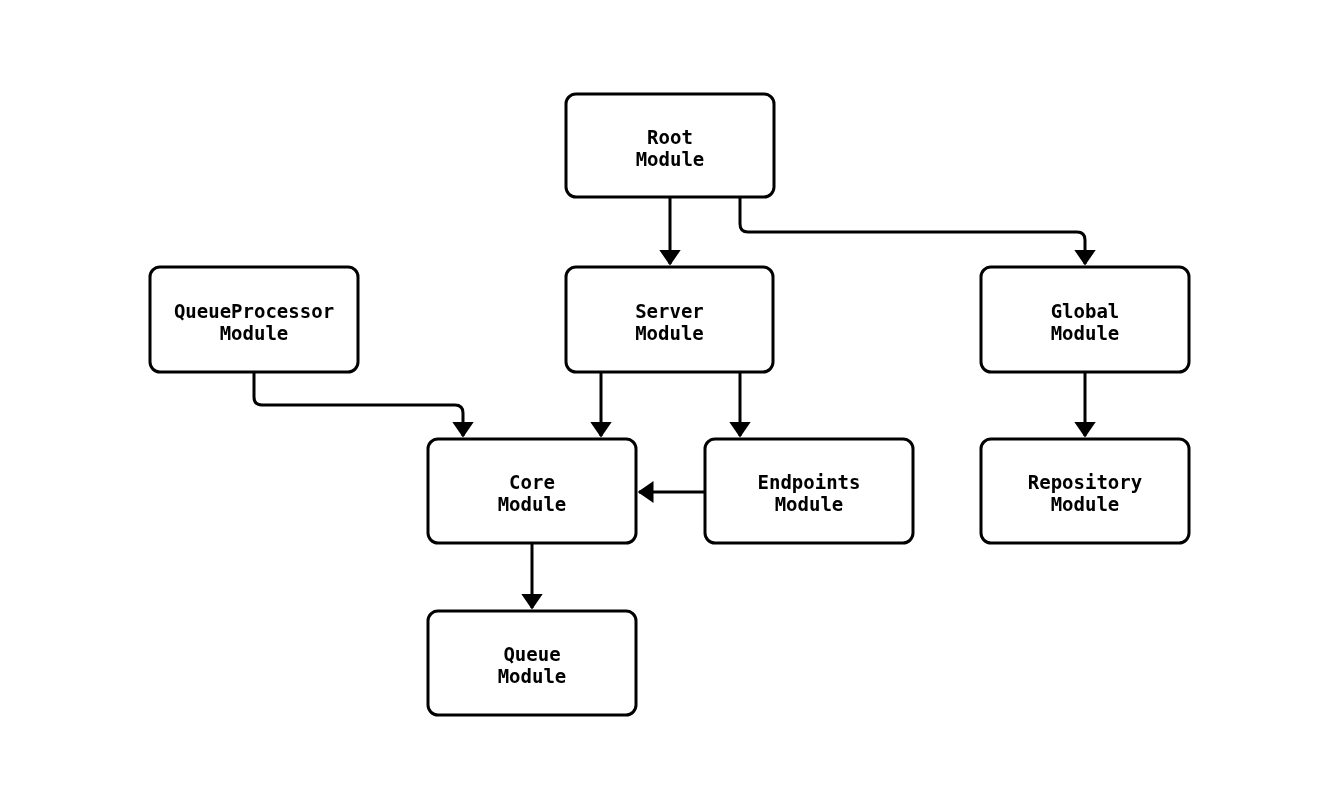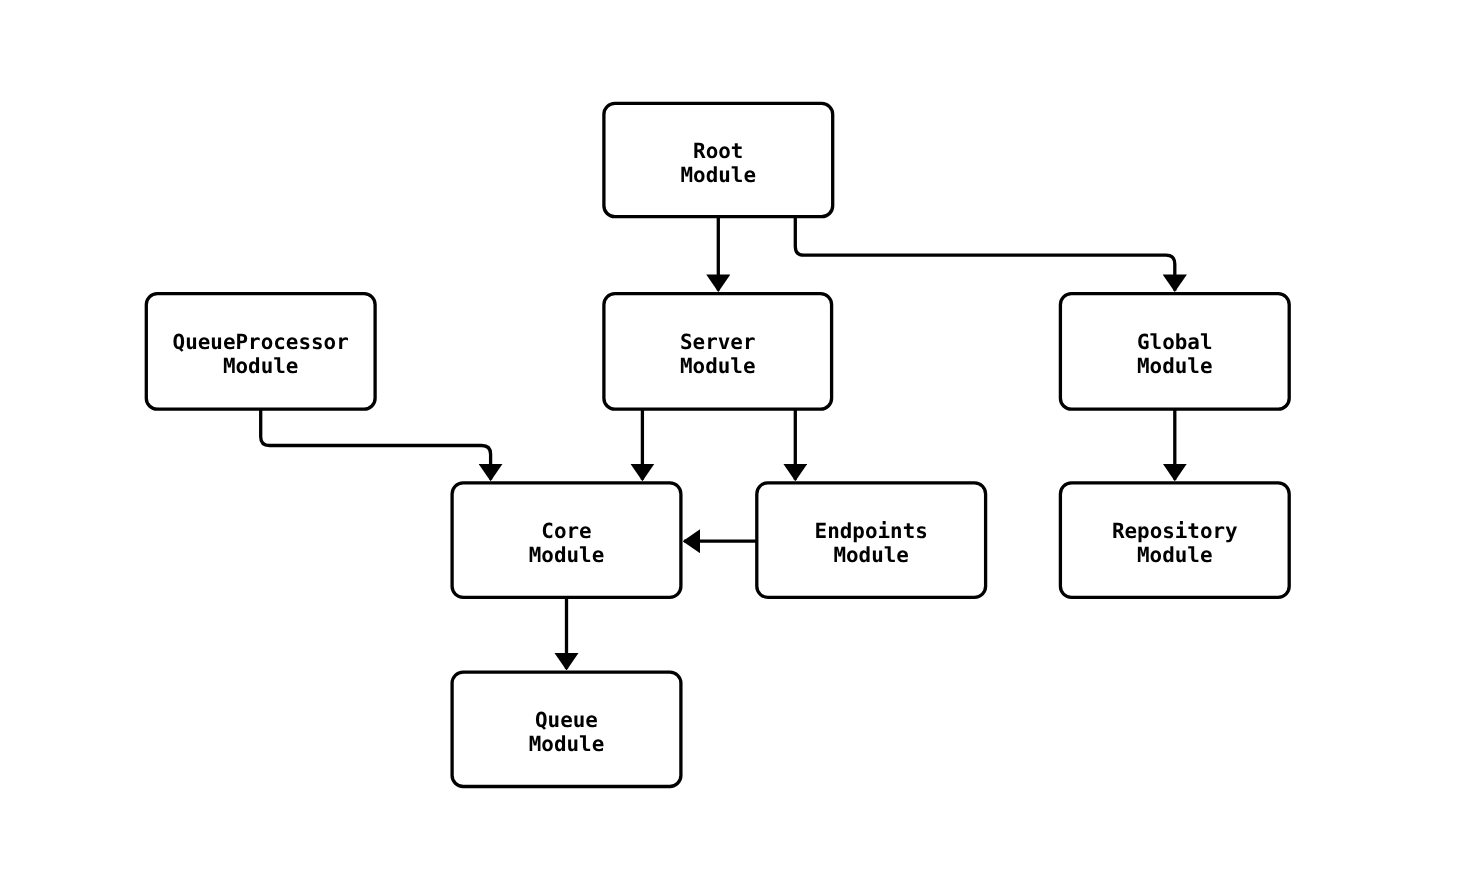--- a/index.html
+++ b/index.html
@@ -7,20 +7,21 @@
     padding: 0;
     background: #ffffff;
     font-family: "DejaVu Sans Mono", "Liberation Mono", monospace;
   }
   .canvas {
     position: relative;
     width: 1260px;
     height: 809px;
     background: #ffffff;
     overflow: hidden;
+    padding-left: 17px;
   }
   svg { display: block; }
   .node-box {
     fill: #ffffff;
     stroke: #000000;
     stroke-width: 3px;
   }
   .edge-path {
     fill: none;
     stroke: #000000;

